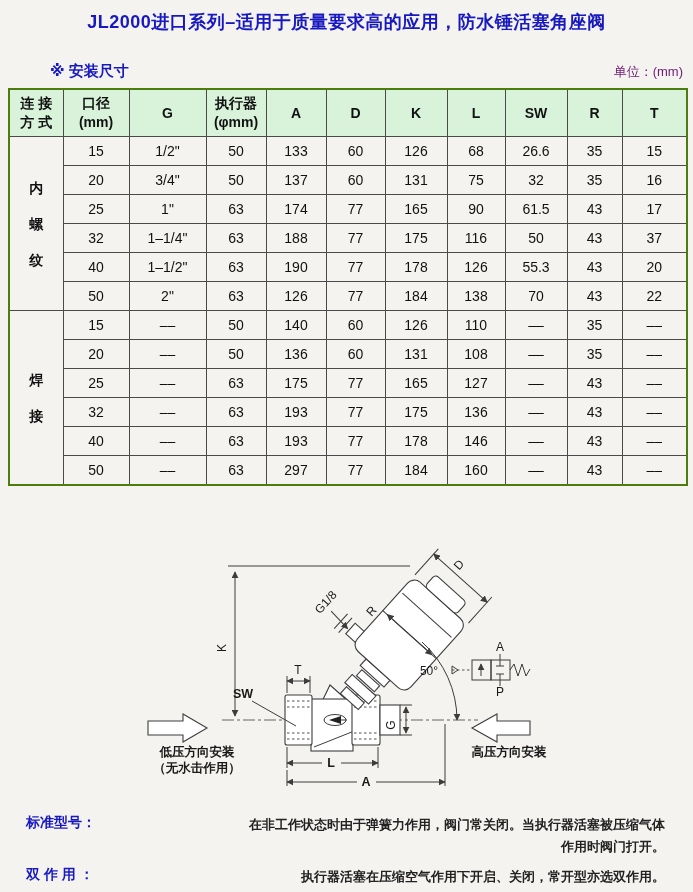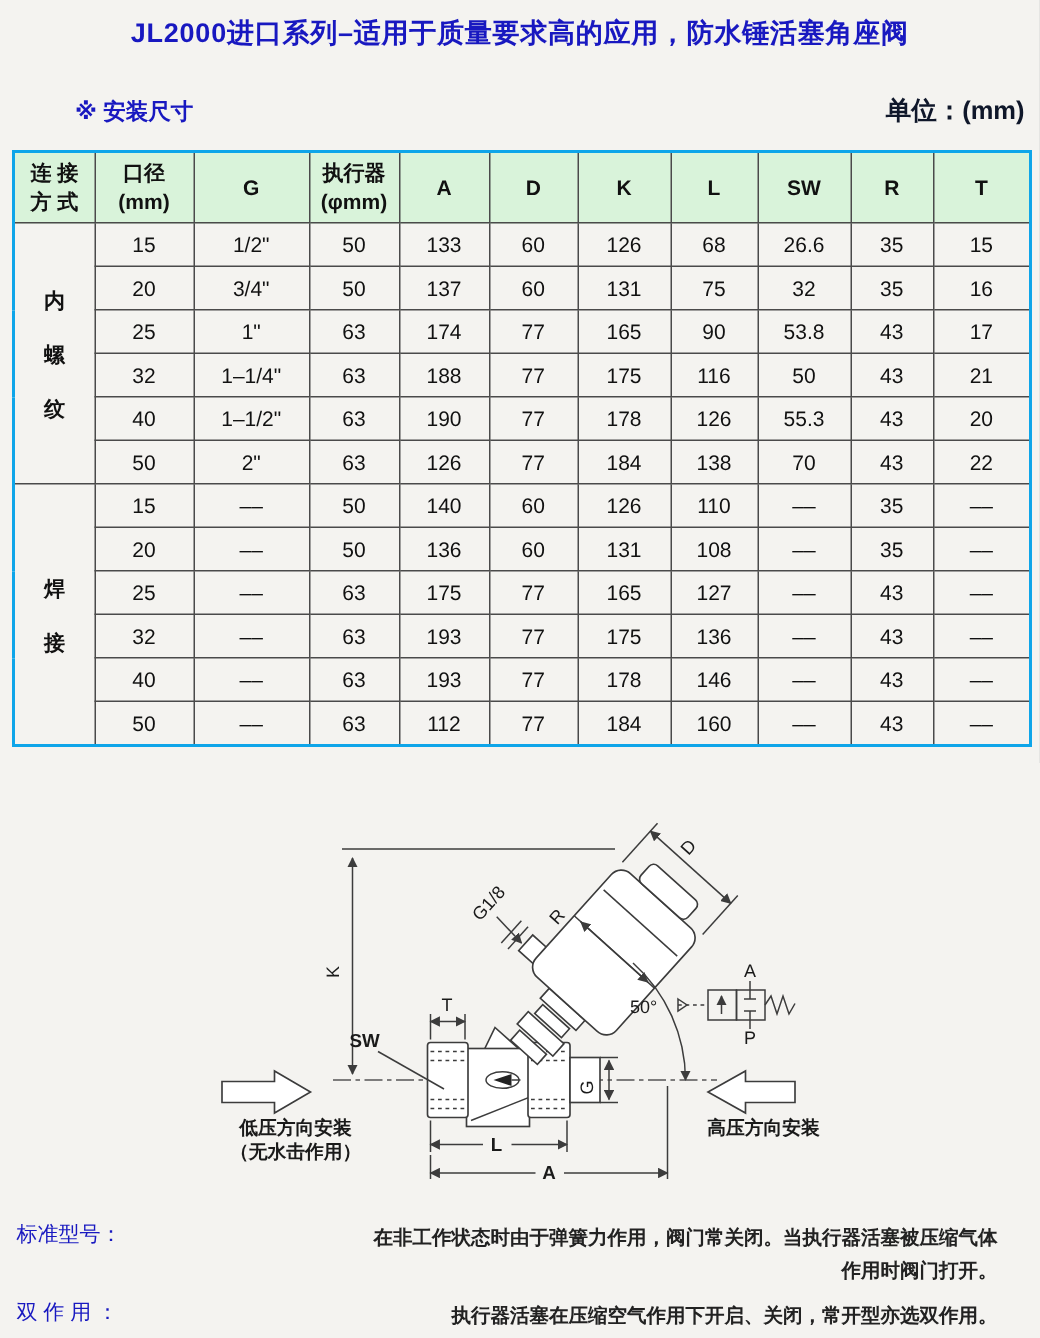--- a/index.html
+++ b/index.html
@@ -14,43 +14,43 @@
     position:relative;width:693px;height:892px;margin:0 auto;
     background:var(--page-bg);color:var(--ink);
     font-family:"Liberation Sans","DejaVu Sans",sans-serif;overflow:hidden;
   }
   .doc-title{
     position:absolute;top:10px;left:0;width:100%;text-align:center;
     color:var(--accent-blue);font-size:18px;font-weight:bold;letter-spacing:.5px;
   }
   .section-row{position:absolute;top:62px;left:10px;right:10px;display:flex;justify-content:space-between;align-items:baseline;margin-left:40px;}
   .section-label{color:var(--accent-blue);font-size:15px;font-weight:bold;}
-  .unit-label{color:#0f172a;font-size:17px;font-weight:bold;}
+  .unit-label{color:#701a75;font-size:13px;font-weight:normal;}
   table.dims{
-    position:absolute;top:100px;left:8px;width:678px;
+    position:absolute;top:88px;left:8px;width:678px;
     border-collapse:collapse;table-layout:fixed;
-    border:2px solid #0ea5e9;background:transparent;
+    border:2px solid #4d7c0f;background:transparent;
   }
   table.dims th,table.dims td{
     border:1px solid #4a4a4a;text-align:center;vertical-align:middle;
     padding:0;color:#111;
   }
   table.dims th{background:var(--header-green);font-size:14px;font-weight:bold;height:46px;line-height:19px;}
   table.dims td{font-size:14px;height:28px;}
   td.group-cell{white-space:pre-line;line-height:36px;font-weight:bold;font-size:14px;}
   .svg-wrap{position:absolute;top:518px;left:0;width:693px;height:280px;}
   .dl{stroke:var(--line);fill:none;stroke-width:1;}
   .dl2{stroke:var(--line);fill:#ffffff;stroke-width:1.1;}
   .dash{stroke:var(--line);fill:none;stroke-width:0.9;stroke-dasharray:2.5 2.5;}
   .cl{stroke:#555;fill:none;stroke-width:0.9;stroke-dasharray:12 3 3 3;}
   .dt{font-family:"Liberation Sans",sans-serif;font-size:12px;fill:#1a1a1a;}
   .dtb{font-family:"Liberation Sans",sans-serif;font-size:12.5px;font-weight:bold;fill:#1a1a1a;}
   .notes{position:absolute;left:10px;width:673px;}
   .note{position:absolute;left:0;right:0;}
-  .note-label{position:absolute;left:1px;top:0;color:var(--accent-blue);font-size:14px;font-weight:normal;}
+  .note-label{position:absolute;left:16px;top:0;color:var(--accent-blue);font-size:14px;font-weight:bold;}
   .note-text{position:absolute;left:95px;top:0;width:560px;font-size:13px;font-weight:bold;color:#222;line-height:22px;text-align:right;}
 </style>
 </head>
 <body>
 
 <div class="page">
 
   <div class="doc-title">JL2000进口系列–适用于质量要求高的应用，防水锤活塞角座阀</div>
 
   <div class="section-row">
@@ -141,35 +141,35 @@
           <td>16</td>
         </tr>
         <tr>
           <td>25</td>
           <td>1"</td>
           <td>63</td>
           <td>174</td>
           <td>77</td>
           <td>165</td>
           <td>90</td>
-          <td>53.8</td>
+          <td>61.5</td>
           <td>43</td>
           <td>17</td>
         </tr>
         <tr>
           <td>32</td>
           <td>1–1/4"</td>
           <td>63</td>
           <td>188</td>
           <td>77</td>
           <td>175</td>
           <td>116</td>
           <td>50</td>
           <td>43</td>
-          <td>21</td>
+          <td>37</td>
         </tr>
         <tr>
           <td>40</td>
           <td>1–1/2"</td>
           <td>63</td>
           <td>190</td>
           <td>77</td>
           <td>178</td>
           <td>126</td>
           <td>55.3</td>
@@ -247,21 +247,21 @@
           <td>178</td>
           <td>146</td>
           <td>––</td>
           <td>43</td>
           <td>––</td>
         </tr>
         <tr>
           <td>50</td>
           <td>––</td>
           <td>63</td>
-          <td>112</td>
+          <td>297</td>
           <td>77</td>
           <td>184</td>
           <td>160</td>
           <td>––</td>
           <td>43</td>
           <td>––</td>
         </tr>
       </tbody>
   </table>
 

